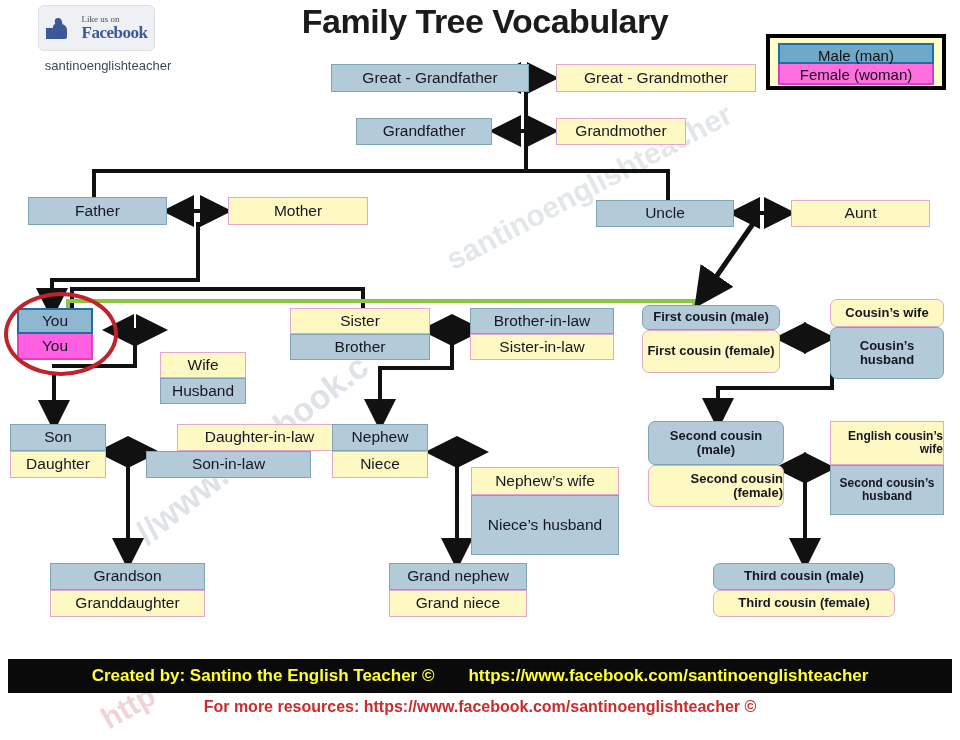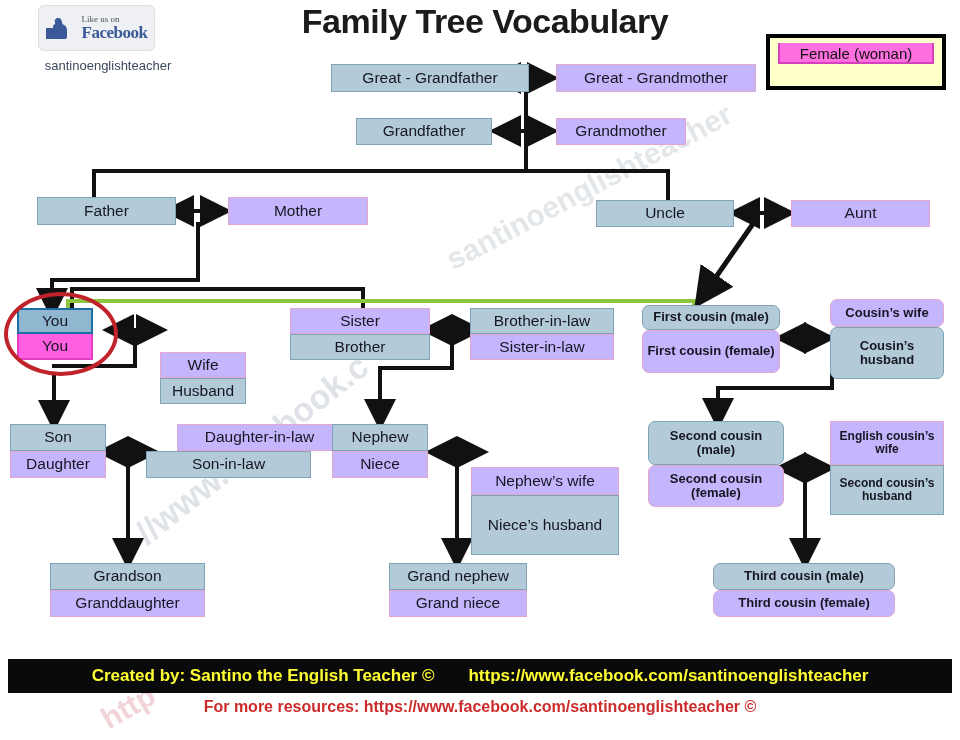--- a/index.html
+++ b/index.html
@@ -48,21 +48,21 @@
   }
   #legend .lrow{height:21px;line-height:21px;text-align:center;font-size:15px;color:#111;box-sizing:border-box;}
   #legend .male{background:#6fa8c9;border:2px solid #1f6fa0;}
   #legend .female{background:#ff6fe0;border:2px solid #d63fbe;border-top:none;}
 
   
   .box{position:absolute;box-sizing:border-box;}
   .cell{box-sizing:border-box;display:flex;align-items:center;justify-content:center;
         text-align:center;color:#161622;line-height:1.08;}
   .m{background:#b3cbd9;border:1px solid #7fa4b8;}
-  .f{background:#c4b5fd;border:1px solid #e3a7cf;}
+  .f{background:#fef9c3;border:1px solid #e3a7cf;text-align:right;}
   .sz15{font-size:15.5px;}
   .sz13{font-size:13px;font-weight:700;border-radius:7px;}
   .sz12{font-size:12px;font-weight:700;}
 
   
   #youbox .ym{background:#8fb8d0;border:2px solid #1c6ea4;}
   #youbox .yf{background:#ff5fe0;border:2px solid #e33ec6;border-top:none;}
   #youcircle{position:absolute;left:4px;top:292px;width:106px;height:76px;
              border:4px solid #c0232a;border-radius:50%;}
 
@@ -96,20 +96,21 @@
     <div class="fbtext">
       <div class="fbsmall">Like us on</div>
       <div class="fbbig">Facebook</div>
     </div>
   </div>
   <div id="fbhandle">santinoenglishteacher</div>
 
   <div id="title">Family Tree Vocabulary</div>
 
   <div id="legend">
+    <div class="lrow male">Male (man)</div>
     <div class="lrow female">Female (woman)</div>
   </div>
 
   <div class="ln" style="left:524px;top:78px;width:4px;height:62px;"></div>
 
   <div class="ln" style="left:524px;top:140px;width:4px;height:31px;"></div>
 
   <div class="ln" style="left:92px;top:169px;width:578px;height:4px;"></div>
   <div class="ln" style="left:92px;top:169px;width:4px;height:31px;"></div>
   <div class="ln" style="left:666px;top:169px;width:4px;height:31px;"></div>
@@ -204,21 +205,21 @@
     <div class="cell f sz15" style="width:100%;height:100%;">Great - Grandmother</div>
   </div>
 
   <div class="box" style="left:356px;top:118px;width:136px;height:27px;">
     <div class="cell m sz15" style="width:100%;height:100%;">Grandfather</div>
   </div>
   <div class="box" style="left:556px;top:118px;width:130px;height:27px;">
     <div class="cell f sz15" style="width:100%;height:100%;">Grandmother</div>
   </div>
 
-  <div class="box" style="left:37px;top:197px;width:139px;height:28px;">
+  <div class="box" style="left:28px;top:197px;width:139px;height:28px;">
     <div class="cell m sz15" style="width:100%;height:100%;">Father</div>
   </div>
   <div class="box" style="left:228px;top:197px;width:140px;height:28px;">
     <div class="cell f sz15" style="width:100%;height:100%;">Mother</div>
   </div>
 
   <div class="box" style="left:596px;top:200px;width:138px;height:27px;">
     <div class="cell m sz15" style="width:100%;height:100%;">Uncle</div>
   </div>
   <div class="box" style="left:791px;top:200px;width:139px;height:27px;">

